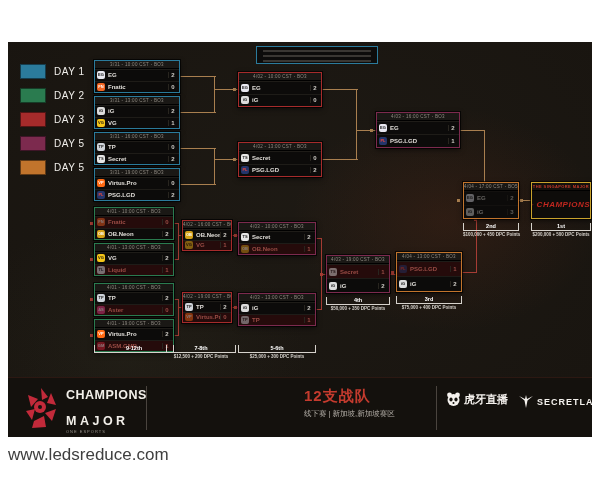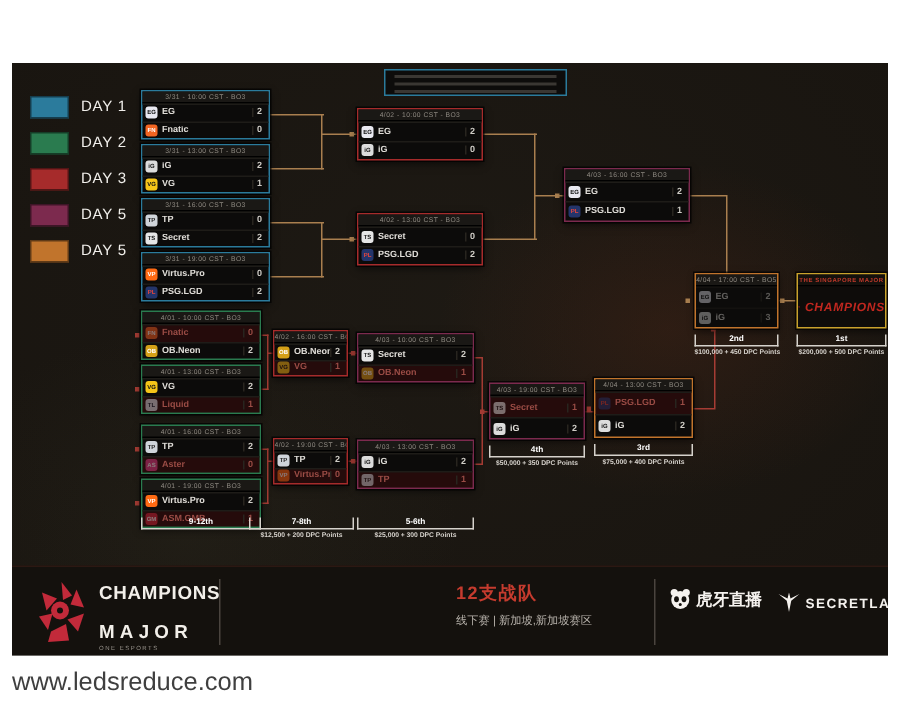--- a/index.html
+++ b/index.html
@@ -54,21 +54,21 @@
 
   
   .footer{position:absolute;left:0;top:335px;width:584px;height:60px;background:#14110d;border-top:1px solid #2c1812;}
   .f-div{position:absolute;top:8px;width:1px;height:44px;background:#4a443e;}
   .brand-en{position:absolute;left:58px;top:11px;color:#f2efe9;font-weight:bold;line-height:1;}
   .brand-en .b1{font-size:12.5px;letter-spacing:.5px;}
   .brand-en .b2{font-size:12.5px;letter-spacing:3.5px;margin-top:13px;}
   .brand-en .b3{font-size:4px;color:#9a958e;letter-spacing:1px;margin-top:3px;font-weight:normal;}
   .cn-title{position:absolute;left:150px;top:8px;font-size:17px;font-weight:bold;color:#c53b2e;letter-spacing:1px;}
   .cn-sub{position:absolute;left:152px;top:33px;font-size:8.5px;color:#b6b1aa;}
-  .teams-cn{position:absolute;left:296px;top:9px;font-size:12px;font-weight:bold;color:#c53b2e;letter-spacing:1px;}
+  .teams-cn{position:absolute;left:296px;top:9px;font-size:15px;font-weight:bold;color:#c53b2e;letter-spacing:1px;}
   .teams-sub{position:absolute;left:296px;top:31px;font-size:7.5px;color:#b6b1aa;}
   .huya{position:absolute;left:438px;top:14px;display:flex;align-items:center;gap:3px;color:#f5f2ee;font-weight:bold;font-size:11px;}
   .seclab{position:absolute;left:510px;top:16px;display:flex;align-items:center;gap:3px;color:#f5f2ee;font-weight:bold;font-size:9px;letter-spacing:1px;}
   .wechat-mark{position:absolute;left:338px;top:22px;display:flex;align-items:center;gap:4px;z-index:9;
     color:#fdfdfd;font-size:16.5px;font-weight:bold;text-shadow:0 1px 2px rgba(0,0,0,.8);white-space:nowrap;}
 </style>
 </head>
 <body>
 
 <div class="page">

